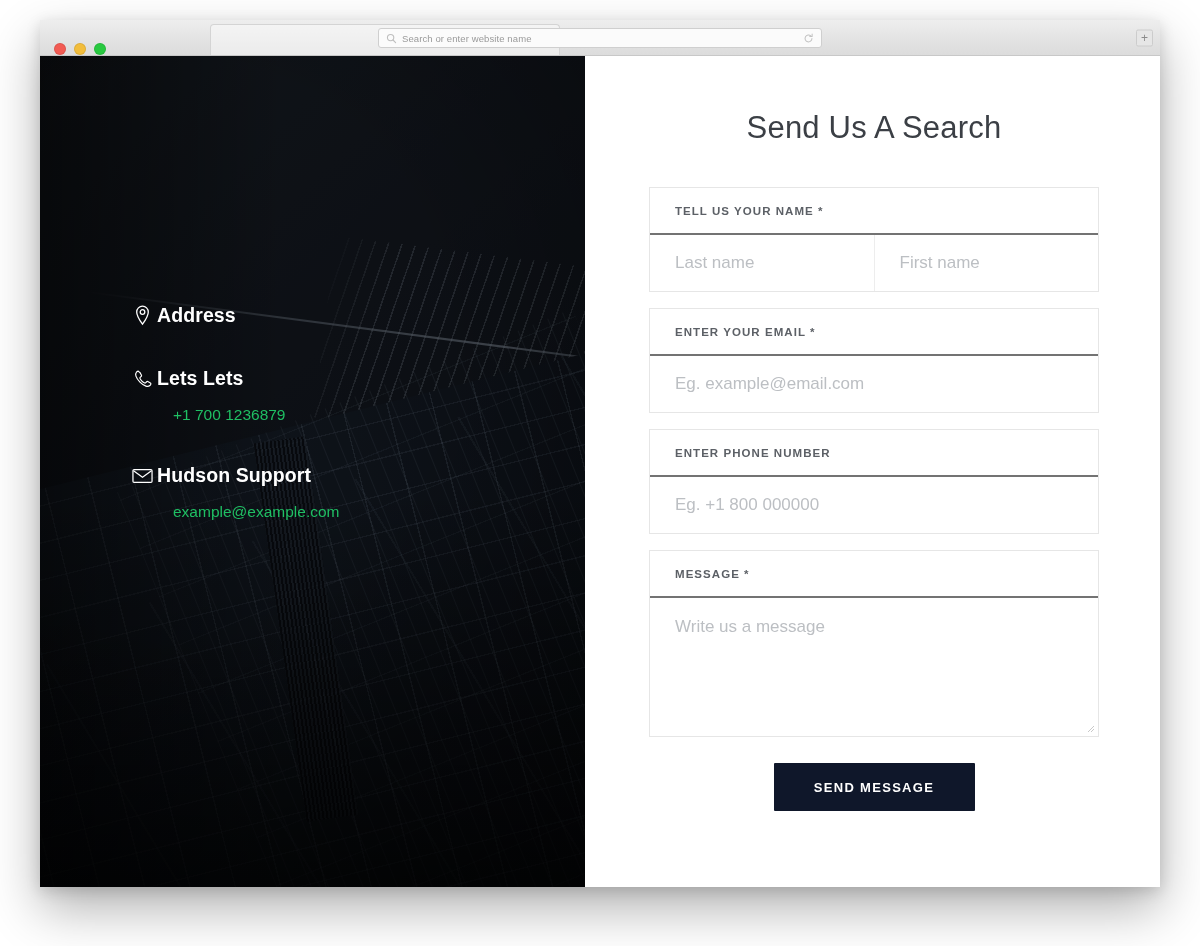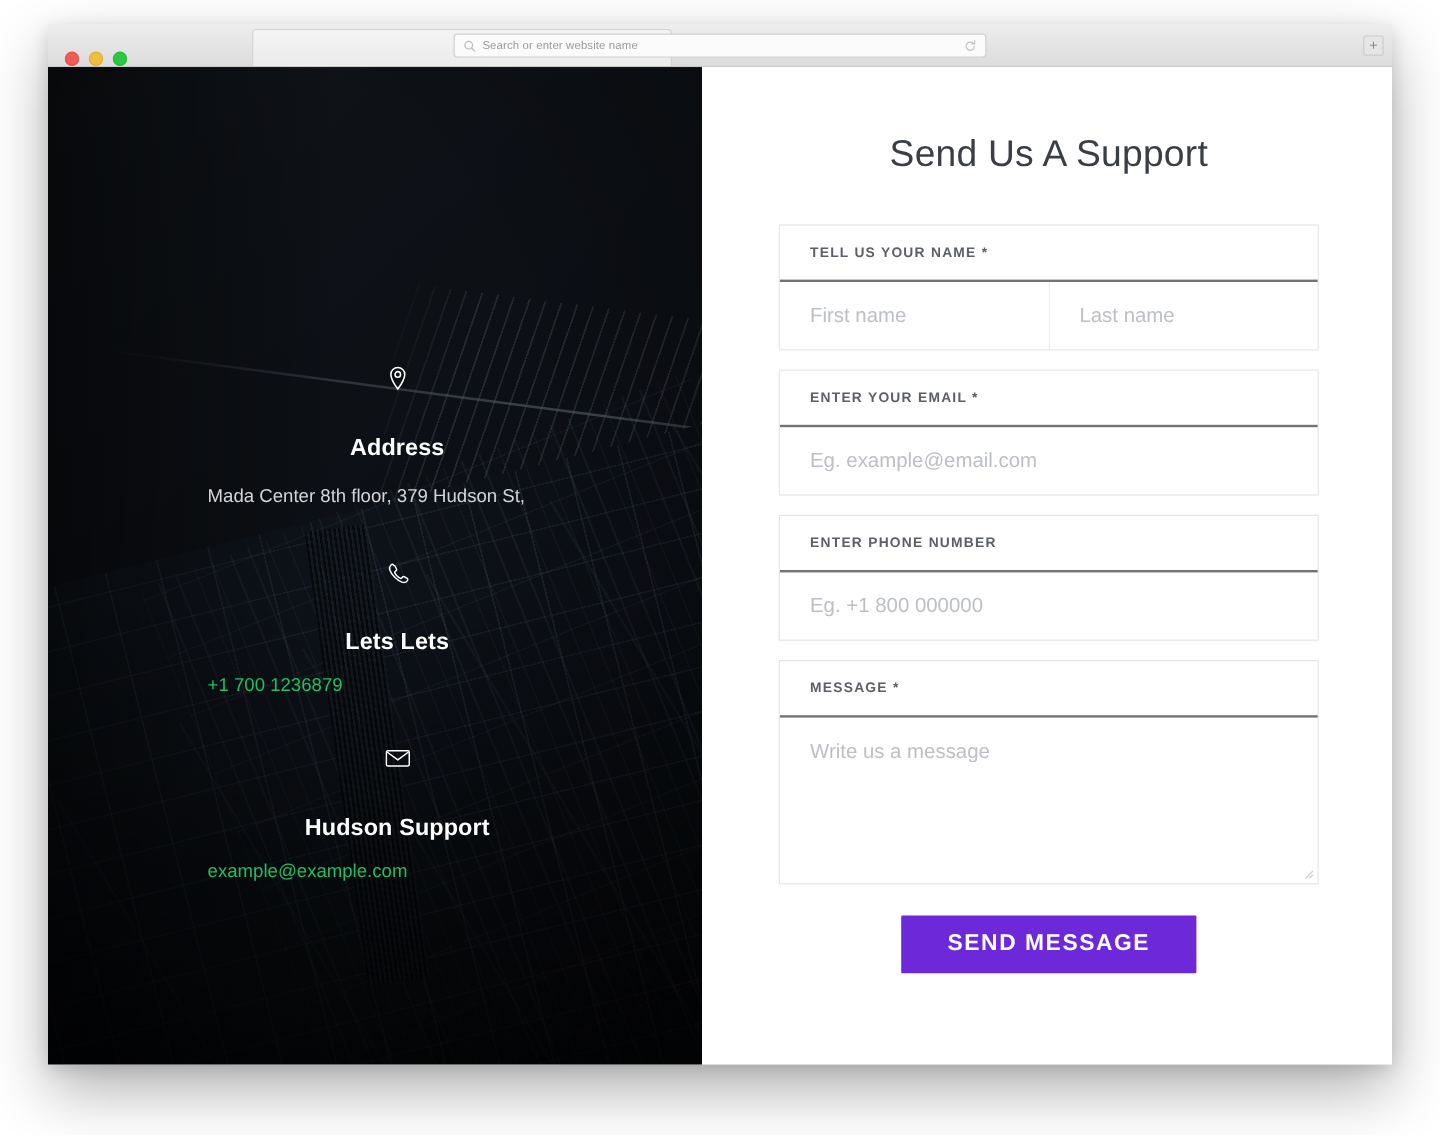--- a/index.html
+++ b/index.html
@@ -226,22 +226,21 @@
     top: 248px;
     width: 400px;
     z-index: 4;
   }
   .contact-block { margin-bottom: 40px; }
   .contact-block:last-child { margin-bottom: 0; }
 
   .contact-head {
     display: flex;
     align-items: center;
-    gap: 36px;
-    flex-direction: column;
+    gap: 4px;
   }
   .contact-icon {
     width: 22px;
     flex: 0 0 22px;
     display: flex;
     align-items: center;
     justify-content: center;
     color: #ffffff;
   }
   .contact-title {
@@ -343,24 +342,24 @@
     bottom: 3px;
     width: 10px;
     height: 10px;
     pointer-events: none;
   }
   .textarea-wrap { position: relative; }
 
   .submit-wrap { text-align: center; margin-top: 26px; }
   .submit-btn {
     border: none;
-    background: #6d28d9;
+    background: #0f172a;
     color: #ffffff;
     font-family: "Liberation Sans", sans-serif;
-    font-size: 19px;
+    font-size: 13px;
     font-weight: 700;
     letter-spacing: 1.3px;
     padding: 0 39px;
     height: 48px;
     min-width: 201px;
     cursor: pointer;
     border-radius: 1px;
   }
 </style>
 </head>
@@ -413,21 +412,20 @@
             <div class="contact-head">
               <span class="contact-icon">
                 <svg width="17" height="21" viewBox="0 0 17 21">
                   <path d="M8.5 1.2c-3.2 0-5.8 2.6-5.8 5.8 0 4.3 5.8 12.2 5.8 12.2s5.8-7.9 5.8-12.2c0-3.2-2.6-5.8-5.8-5.8z" fill="none" stroke="#ffffff" stroke-width="1.3"></path>
                   <circle cx="8.5" cy="7" r="2.3" fill="none" stroke="#ffffff" stroke-width="1.3"></circle>
                 </svg>
               </span>
               <span class="contact-title">Address</span>
             </div>
             <div class="contact-body">
-              <div>Mada Center 8th floor, 379 Hudson St,</div>
             </div>
           </div>
 
           <div class="contact-block">
             <div class="contact-head">
               <span class="contact-icon">
                 <svg width="19" height="19" viewBox="0 0 20 20">
                   <path d="M5.6 2.3c-.7 0-1.4.4-1.9 1-1 1.2-1.2 2.6-.6 4.2.8 2.3 2.3 4.4 4.2 6.3 1.9 1.9 4 3.4 6.3 4.2 1.6.6 3 .4 4.2-.6.6-.5 1-1.2 1-1.9 0-.3-.2-.6-.5-.8l-2.7-1.5c-.4-.2-.9-.1-1.2.2l-1.2 1.2c-.2.2-.5.3-.8.2-1.1-.5-2.1-1.2-3-2.1-.9-.9-1.6-1.9-2.1-3-.1-.3 0-.6.2-.8l1.2-1.2c.3-.3.4-.8.2-1.2L7.4 3.8c-.2-.3-.5-.5-.8-.5z" fill="none" stroke="#ffffff" stroke-width="1.25" stroke-linejoin="round"></path>
                 </svg>
               </span>
@@ -447,32 +445,32 @@
               <span class="contact-title">Hudson Support</span>
             </div>
             <a class="contact-link" href="#">example@example.com</a>
           </div>
 
         </div>
       </div>
 
       <div class="form-panel">
 
-        <h1 class="form-title">Send Us A Support</h1>
+        <h1 class="form-title">Send Us A Search</h1>
 
         <form class="form">
 
           <div class="field-group">
             <div class="field-label">TELL US YOUR NAME *</div>
             <div class="field-row">
               <div class="cell">
-                <input class="field-input" type="text" placeholder="First name" style="">
+                <input class="field-input" type="text" placeholder="Last name" style="">
               </div>
               <div class="cell">
-                <input class="field-input" type="text" placeholder="Last name" style="">
+                <input class="field-input" type="text" placeholder="First name" style="">
               </div>
             </div>
           </div>
 
           <div class="field-group">
             <div class="field-label">ENTER YOUR EMAIL *</div>
             <input class="field-input" type="email" placeholder="Eg. example@email.com" style="">
           </div>
 
           <div class="field-group">

